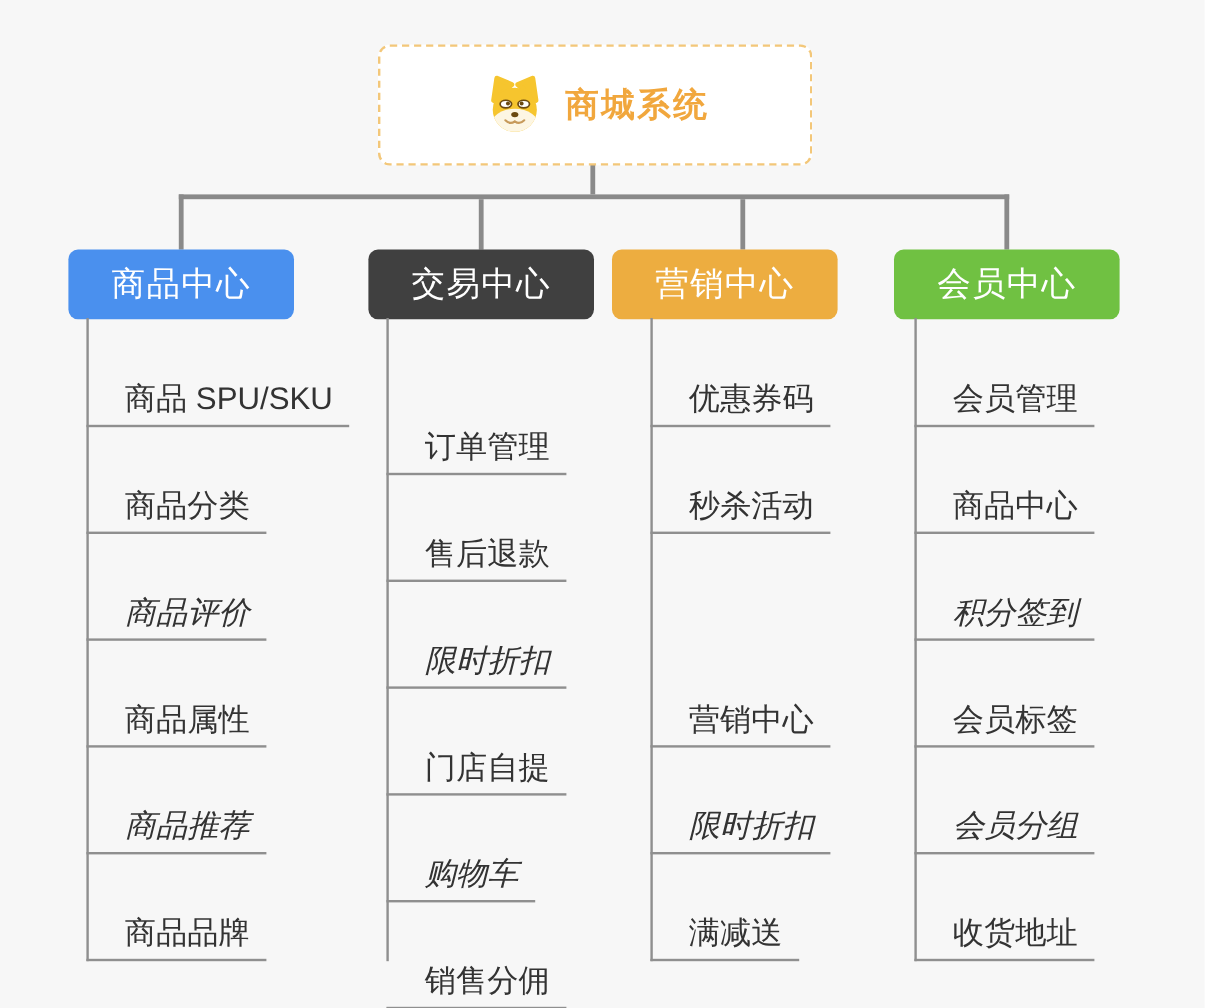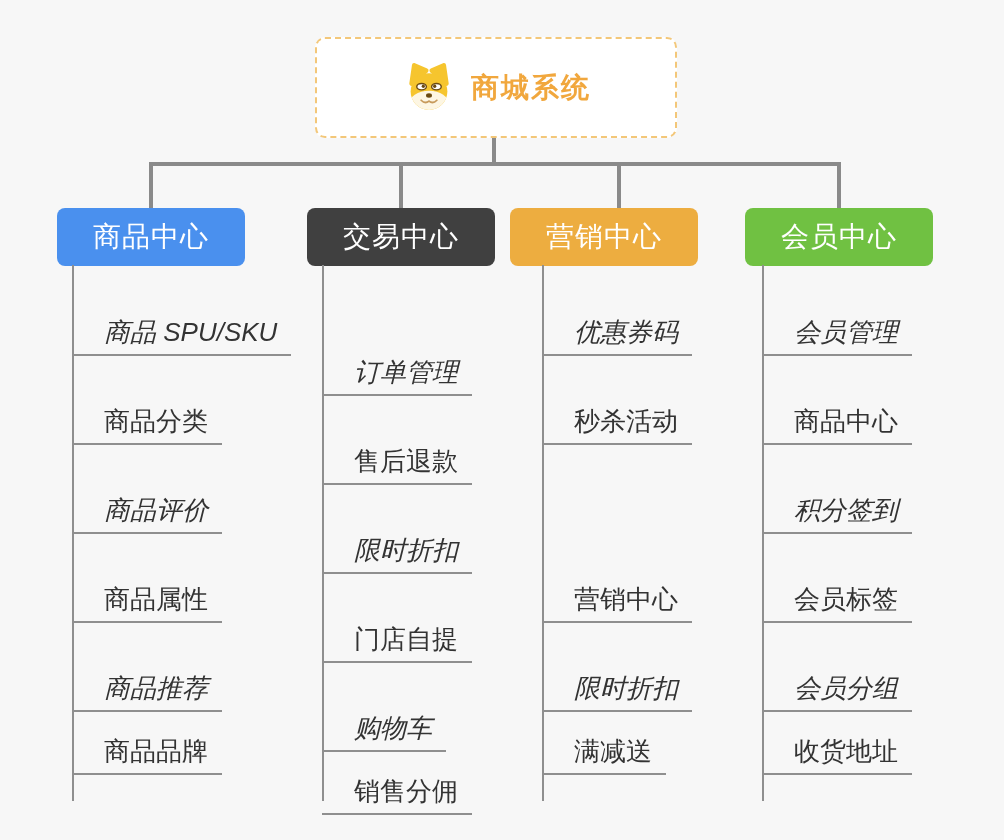--- a/index.html
+++ b/index.html
@@ -37,21 +37,21 @@
   .vline{position:absolute;top:265px;height:536px;width:2px;background:#8F8F8F;}
   .v0{left:72px;} .v1{left:322px;} .v2{left:542px;} .v3{left:762px;}
 
   
   .leaf{
     position:absolute;height:32px;line-height:32px;
     padding:0 14px 6px 32px;border-bottom:2px solid #8F8F8F;
     font-size:26px;color:#333333;white-space:nowrap;cursor:default;
   }
   .c0{left:72px;} .c1{left:322px;margin-top:40px;} .c2{left:542px;} .c3{left:762px;}
-  .r0{top:316px;font-style:italic;} .r1{top:405px;} .r2{top:494px;font-style:italic;} .r3{top:583px;} .r4{top:672px;font-style:italic;} .r5{top:735px;}
+  .r0{top:316px;} .r1{top:405px;} .r2{top:494px;font-style:italic;} .r3{top:583px;} .r4{top:672px;font-style:italic;} .r5{top:761px;}
 </style>
 </head>
 <body>
 
 <div class="canvas">
 
   <div class="conn conn-stub"></div>
   <div class="conn-bus"></div>
   <div class="conn conn-drop-2"></div>
   <div class="conn conn-drop-3"></div>

